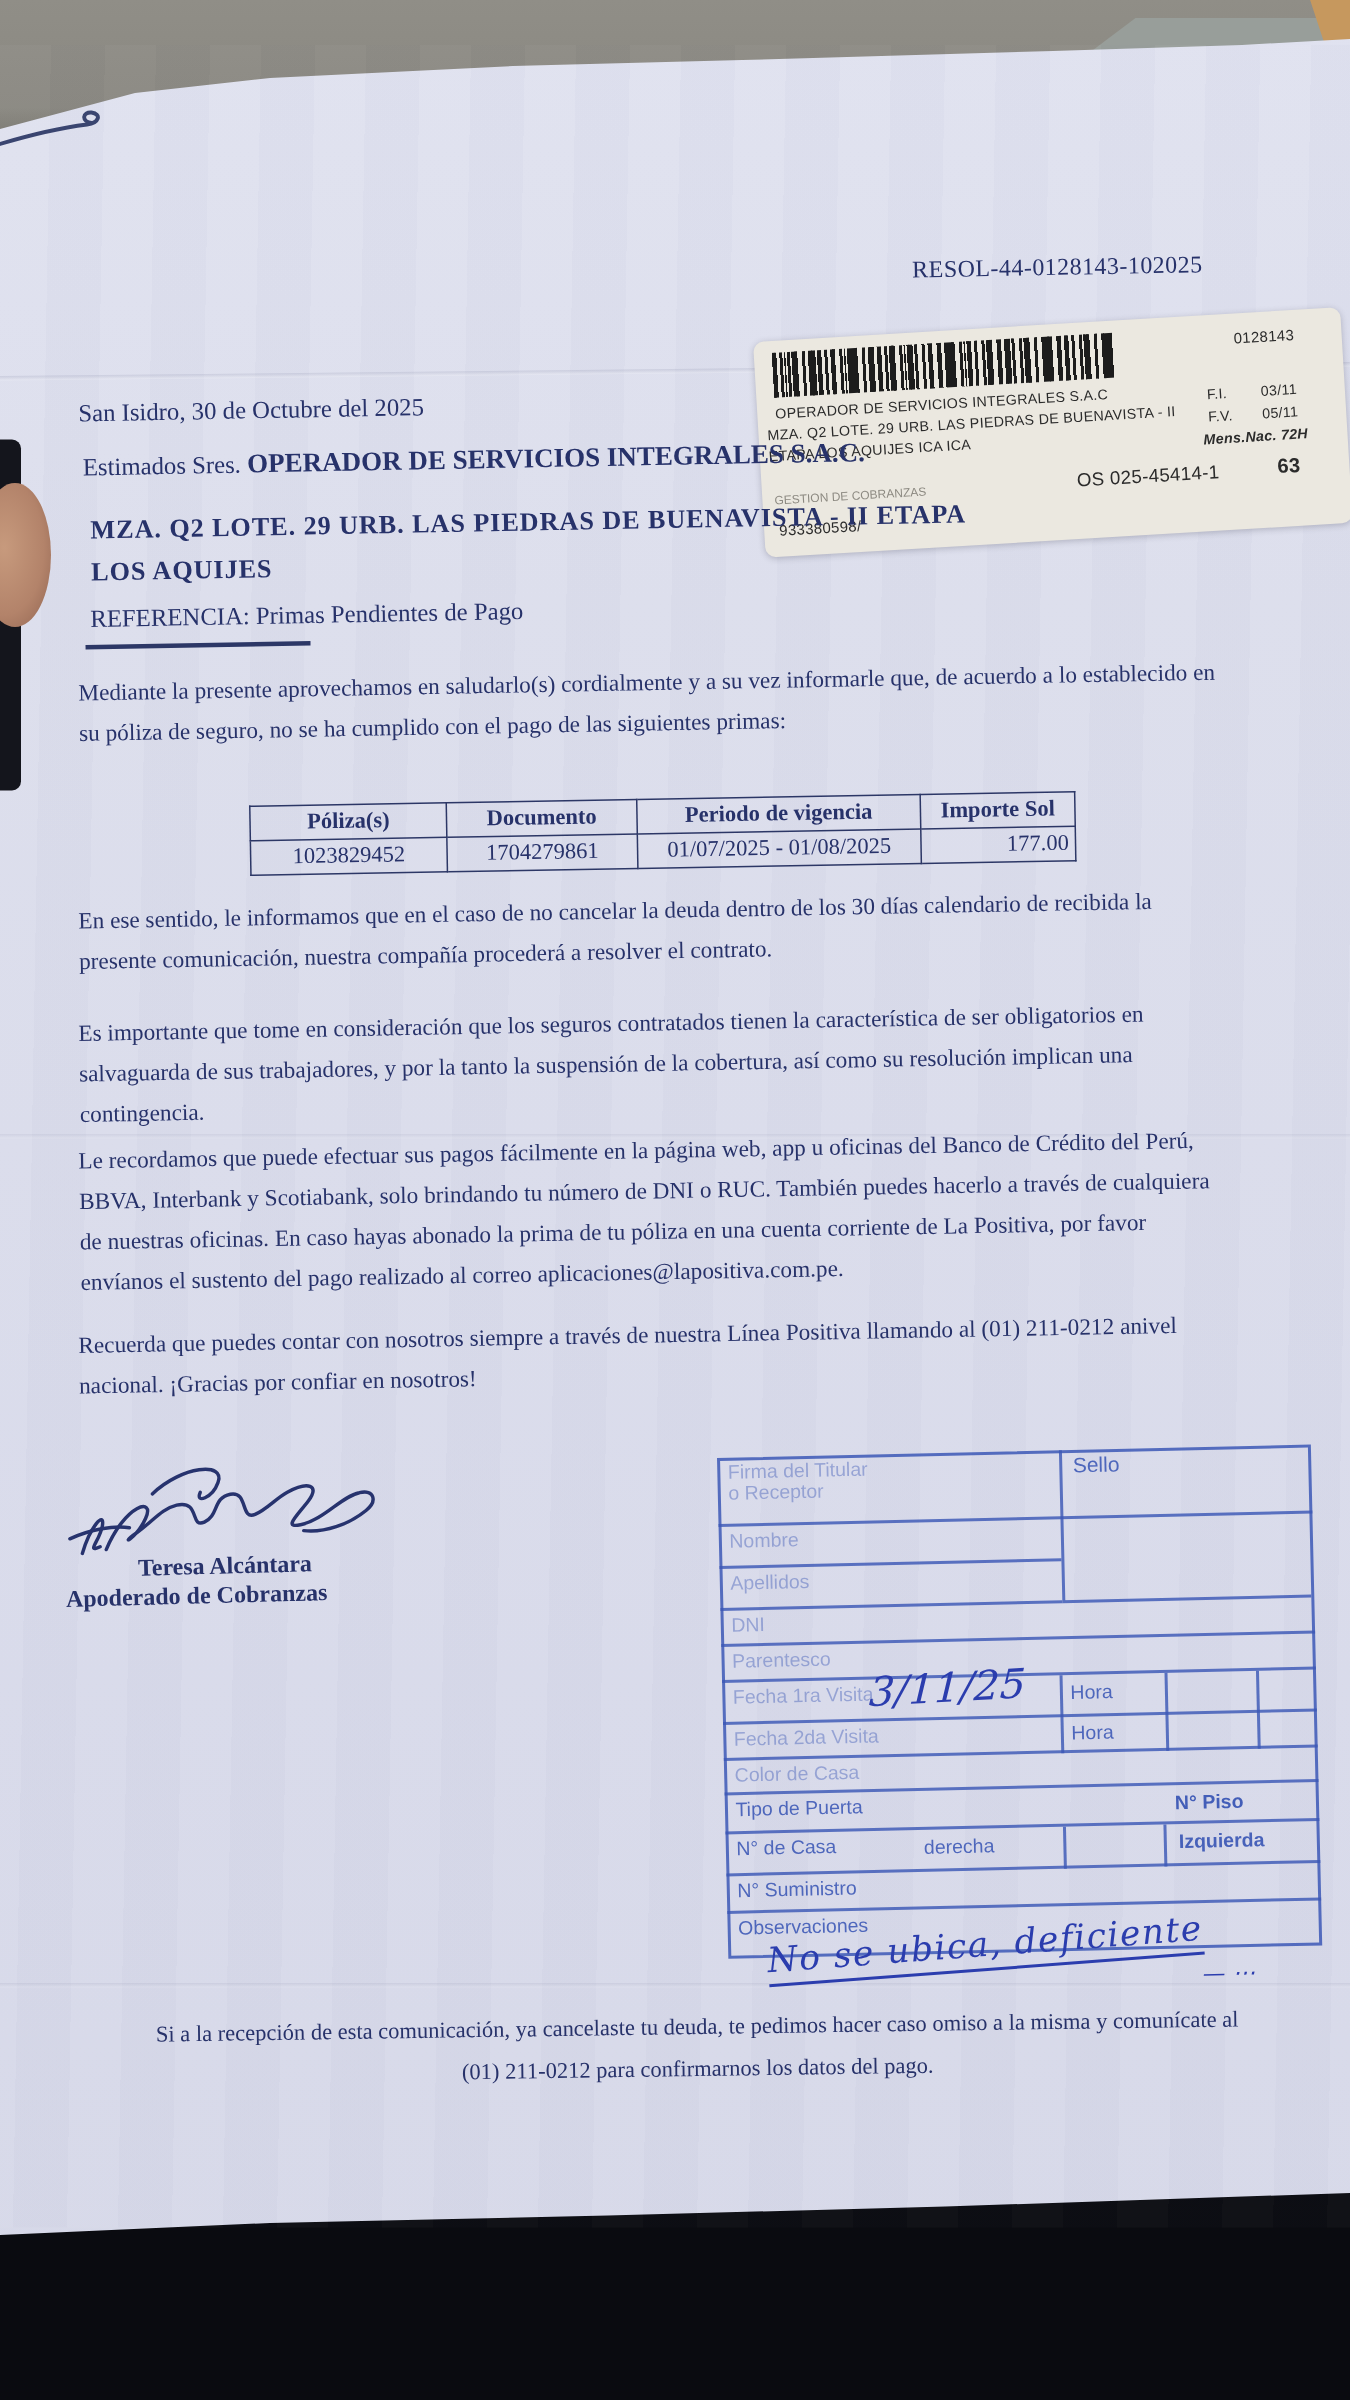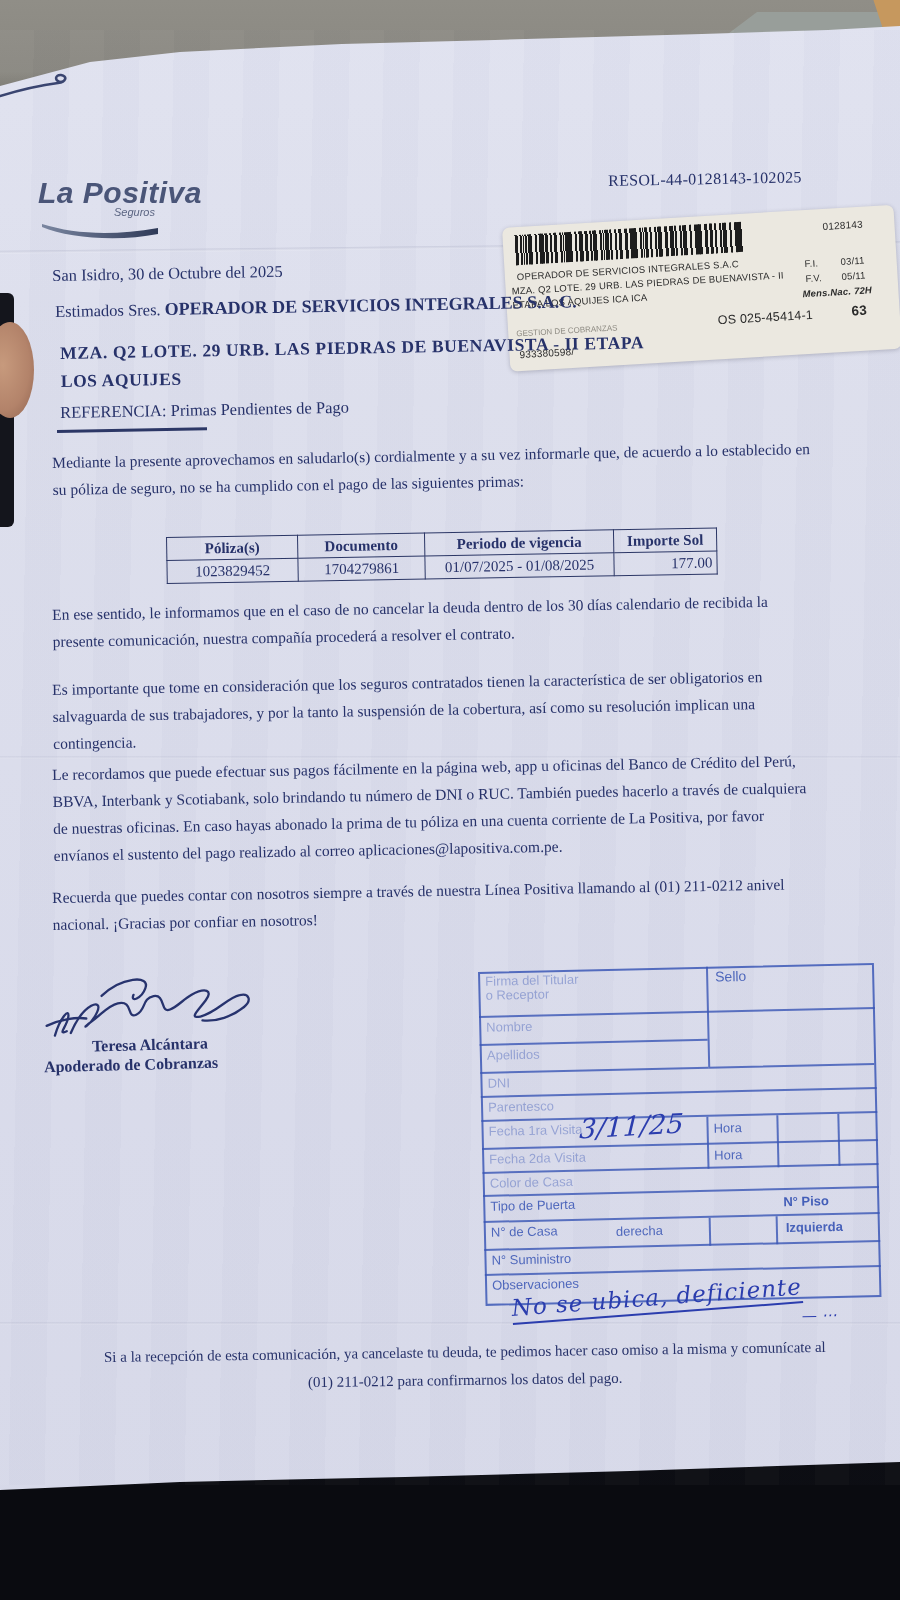--- a/index.html
+++ b/index.html
@@ -73,33 +73,20 @@
   <div class="crease abs" style="top:246px;transform:rotate(-.6deg);"></div>
   <div class="crease abs" style="top:756px;opacity:.6;"></div>
   <div class="crease abs" style="top:1322px;opacity:.7;"></div>
   <div id="left-shadow" class="abs"></div>
   <div id="finger" class="abs"></div>
 
   <svg class="abs" style="left:0;top:66px;" width="95" height="42" viewBox="0 0 95 42">
     <path d="M0,30 C20,24 42,19 58,17 C66,16 68,10 61,9 C55,8.5 54,15 61,16" fill="none" stroke="#3a4570" stroke-width="2.6" stroke-linecap="round"></path>
   </svg>
 
-  <div class="abs" style="left:38px;top:176px;">
-    <div id="logo-title">La Positiva</div>
-    <div id="logo-sub" style="margin:-4px 0 0 76px;">Seguros</div>
-    <svg width="120" height="22" viewBox="0 0 120 22" style="margin:2px 0 0 2px;">
-      <defs>
-          <linearGradient id="sw" x1="0" y1="0" x2="1" y2="0">
-        <stop offset="0" stop-color="#7a86a0"></stop>
-            <stop offset="1" stop-color="#2f3a58"></stop>
-      </linearGradient>
-        </defs>
-      <path d="M2,4 C34,14 72,16 118,8 L118,14 C78,22 28,18 2,7 Z" fill="url(#sw)"></path>
-    </svg>
-  </div>
 
   <div id="resol" class="abs ink tilt" style="left:608px;top:172px;">RESOL-44-0128143-102025</div>
 
   <div id="sticker" class="abs">
     <div id="barcode" class="abs"></div>
     <div class="abs stk-sm" style="left:320px;top:12px;font-size:10px;">0128143</div>
     <div class="abs stk-sm" style="left:12px;top:44px;">OPERADOR DE SERVICIOS INTEGRALES S.A.C</div>
     <div class="abs stk-sm" style="left:6px;top:58px;">MZA. Q2 LOTE. 29 URB. LAS PIEDRAS DE BUENAVISTA - II</div>
     <div class="abs stk-sm" style="left:6px;top:72px;">ETAPA   LOS AQUIJES ICA ICA</div>
     <div class="abs stk-sm" style="left:300px;top:48px;">F.I.</div>

